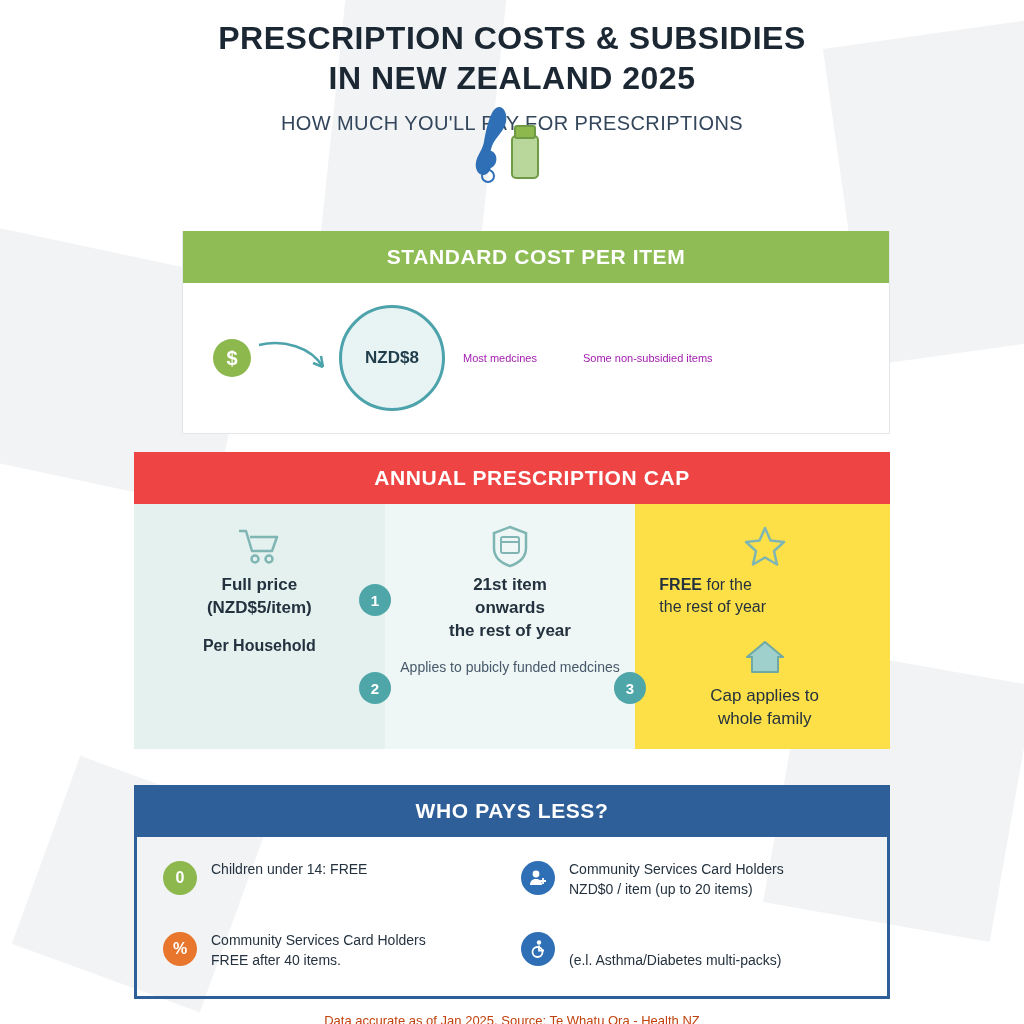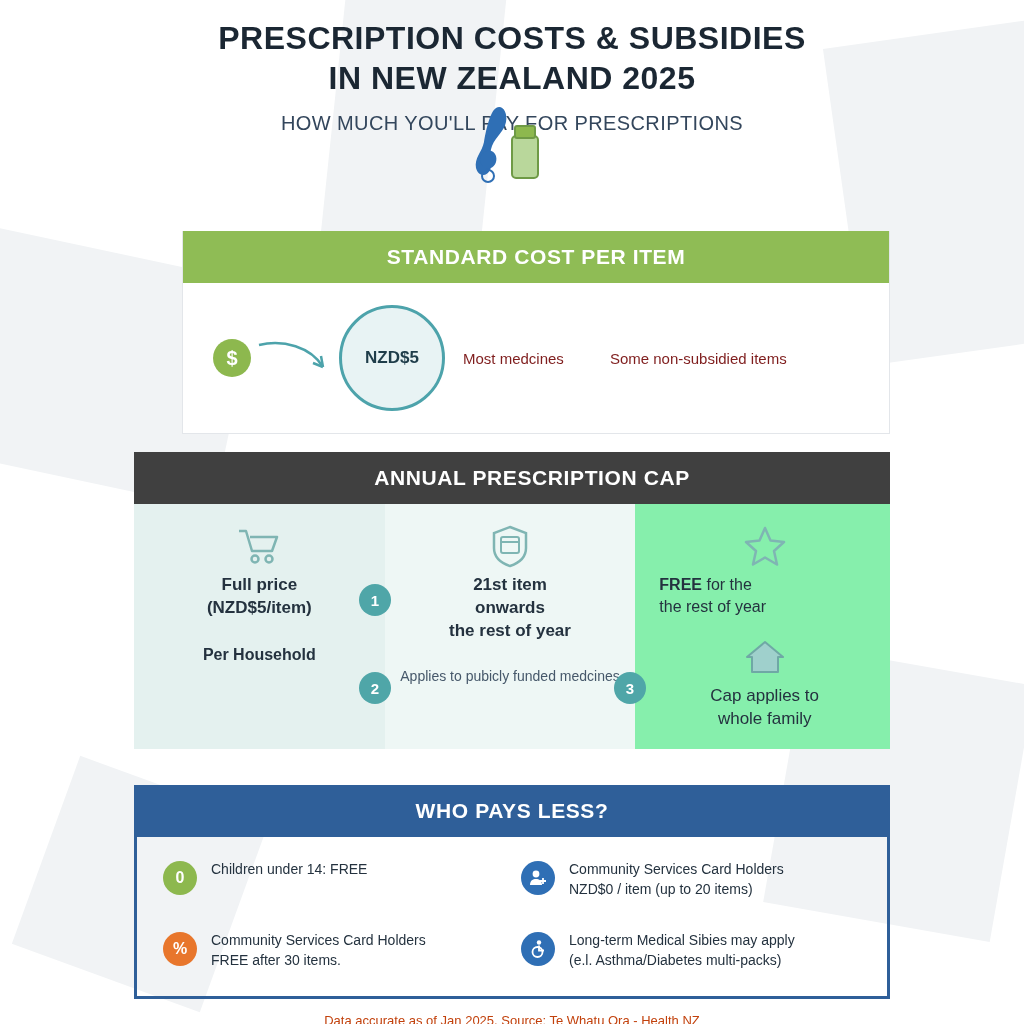--- a/index.html
+++ b/index.html
@@ -105,56 +105,56 @@
   .cost-circle {
     width: 100px; height: 100px; border-radius: 50%;
     border: 3px solid #4da3ab;
     background: #e8f3f4;
     display: flex; align-items: center; justify-content: center;
     font-size: 17px; font-weight: bold; color: #1f3d4a;
     flex: 0 0 auto;
   }
   .cost-circle.alt { background:#e5f1f2; }
   .cost-note {
-    font-size: 15px;
-    color: #7f1d1d;
+    font-size: 11px;
+    color: #a21caf;
     margin: 0 28px 0 18px;
     max-width: 150px;
   }
   .cost-note.wide { max-width: 210px; }
 
   
-  .sec2-head { background: #404040; padding-left: 40px; }
+  .sec2-head { background: #ef4444; padding-left: 40px; }
   .sec2-body {
     background: #e4f1ef;
     height: 245px;
     display: flex;
     position: relative;
   }
   .cap-col {
     flex: 1;
     padding: 20px 14px;
     text-align: center;
     position: relative;
     box-sizing: border-box;
   }
   .cap-col.mid { background: #eef7f5; }
-  .cap-col.right { background: #86efac; padding-left: 18px; }
+  .cap-col.right { background: #fde047; padding-left: 18px; }
   .cap-icon { height: 44px; display:flex; align-items:center; justify-content:center; margin-bottom: 6px; }
   .cap-title {
     font-size: 17px;
     font-weight: bold;
     color: #24323f;
     line-height: 1.35;
   }
   .cap-title.normal { font-weight: normal; }
   .cap-sub {
     font-size: 14px;
     color: #46586a;
-    margin-top: 24px;
+    margin-top: 15px;
     line-height: 1.4;
   }
   .cap-sub.bold { font-weight: bold; font-size: 16px; color:#24323f; }
   .step-num {
     position: absolute;
     width: 32px; height: 32px; border-radius: 50%;
     background: #4fa6a8; color: #fff;
     font-size: 15px; font-weight: bold;
     display: flex; align-items: center; justify-content: center;
   }
@@ -228,21 +228,21 @@
   </div>
 
   <div class="band sec1" style="margin-top:96px;margin-left:48px;">
     <div class="band-head" style="background:#8fbc55;">STANDARD COST PER ITEM</div>
     <div class="band-body sec1-body">
       <div class="dollar-badge">$</div>
       <svg class="arrow-svg" width="78" height="42" viewBox="0 0 78 42">
         <path d="M4 8 C28 2 56 10 68 30" fill="none" stroke="#4da3ab" stroke-width="2.5"></path>
         <path d="M68 30 L58 26 M68 30 L66 19" fill="none" stroke="#4da3ab" stroke-width="2.5"></path>
       </svg>
-      <div class="cost-circle">NZD$5</div>
+      <div class="cost-circle">NZD$8</div>
       <div class="cost-note">Most medcines</div>
       <div class="cost-note wide">Some non-subsidied items</div>
     </div>
   </div>
 
   <div class="band">
     <div class="band-head sec2-head">ANNUAL PRESCRIPTION CAP</div>
     <div class="sec2-body">
 
       <div class="cap-col">
@@ -333,34 +333,34 @@
           <span>NZD$0 / item (up to 20 items)</span>
         </div>
       </div>
 
       <div class="who-item">
         <div class="who-badge" style="background:#e8762c;">
             <span>%</span>
           </div>
         <div class="who-text">
           <span>Community Services Card Holders</span><br>
-          <span>FREE after 30 items.</span>
+          <span>FREE after 40 items.</span>
         </div>
       </div>
 
       <div class="who-item">
         <div class="who-badge" style="background:#2f6fb5;">
           <svg width="20" height="20" viewBox="0 0 20 20">
             <circle cx="11" cy="3.5" r="2.2" fill="#ffffff"></circle>
             <path d="M11 6.5 v5 h5" stroke="#ffffff" stroke-width="1.8" fill="none"></path>
             <circle cx="9.5" cy="13" r="5" fill="none" stroke="#ffffff" stroke-width="1.8"></circle>
           </svg>
         </div>
         <div class="who-text">
-          <span>Long-term Medical Sibies may apply</span><br>
+          <br>
           <span>(e.l. Asthma/Diabetes multi-packs)</span>
         </div>
       </div>
 
     </div>
   </div>
 
   <div class="footnote">Data accurate as of Jan 2025. Source: Te Whatu Ora - Health NZ</div>
 </div>
 

